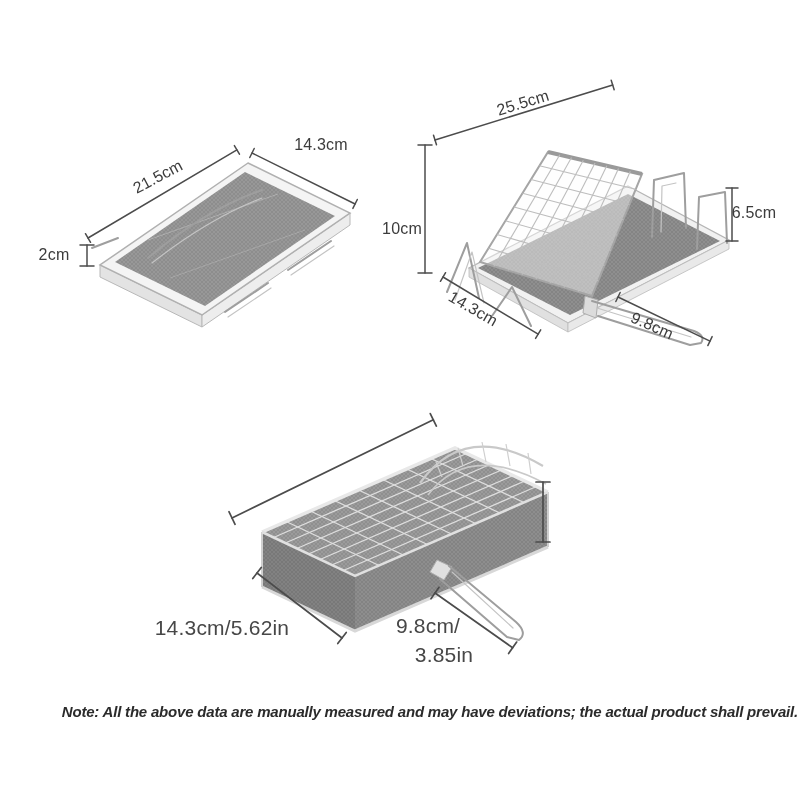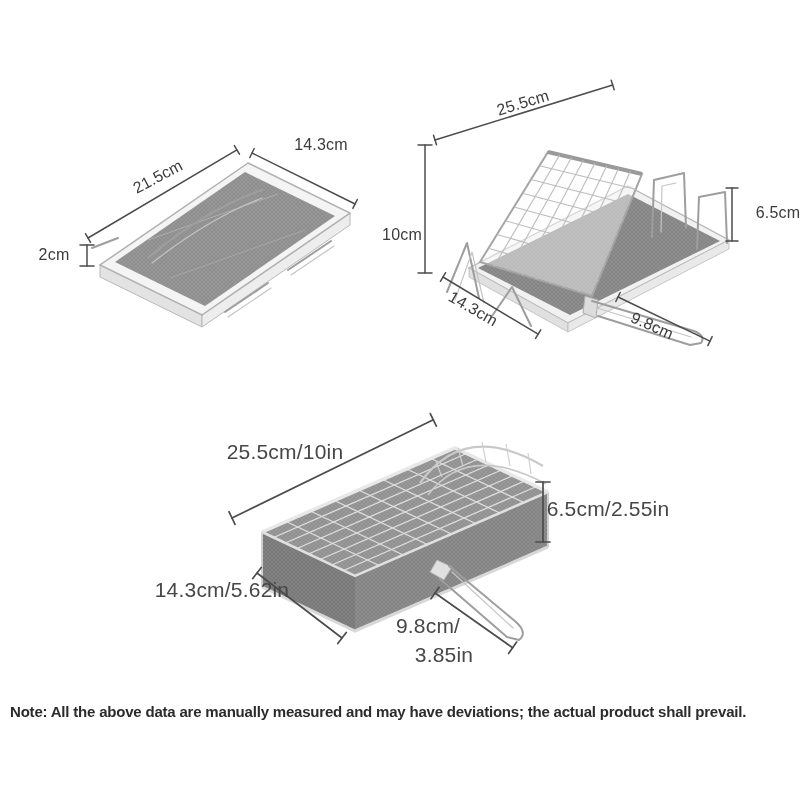--- a/index.html
+++ b/index.html
@@ -8,22 +8,22 @@
     overflow:hidden; font-family:"Liberation Sans", sans-serif;
   }
   svg.art { position:absolute; left:0; top:0; }
   .label {
     position:absolute; white-space:nowrap; color:#3c3c3c; font-size:16px;
     transform:translate(-50%,-50%) rotate(var(--r,0deg));
     letter-spacing:0.2px;
   }
   .label.big { font-size:21px; color:#474747; letter-spacing:0.2px; }
   .note {
-    position:absolute; left:10px; right:2px; top:703px; text-align:left;
-    font-size:15px; font-weight:700; letter-spacing:-0.2px; color:#2b2b2b;
+    position:absolute; left:10px; right:2px; top:703px; text-align:right;
+    font-size:15px; font-weight:700; letter-spacing:-0.2px; color:#2b2b2b;font-style:italic;
   }
   .dim line { stroke:#4c4c4c; stroke-width:1.5; stroke-linecap:round; }
   .dim.thick line { stroke-width:1.7; }
   .wire { fill:none; stroke:#9e9e9e; stroke-width:2; stroke-linecap:round; stroke-linejoin:round; }
   .wire.lite { stroke:#c4c4c4; stroke-width:1.2; }
   .grid-line { stroke:#bdbdbd; stroke-width:1.1; }
   .grid-line3 { stroke:#dedede; stroke-width:1.3; }
 </style>
 </head>
 <body>
@@ -211,26 +211,24 @@
           <line x1="95" y1="-7" x2="95" y2="7"></line>
       </g>
     </g>
   </svg>
 
   <div class="label" style="left:158px; top:177px; --r:-28deg">21.5cm</div>
   <div class="label" style="left:321px; top:145px">14.3cm</div>
   <div class="label" style="left:54px; top:255px">2cm</div>
 
   <div class="label" style="left:523px; top:103px; --r:-17deg">25.5cm</div>
-  <div class="label" style="left:402px; top:235px">10cm</div>
-  <div class="label" style="left:778px; top:213px">6.5cm</div>
+  <div class="label" style="left:402px; top:229px">10cm</div>
+  <div class="label" style="left:754px; top:213px">6.5cm</div>
   <div class="label" style="left:473px; top:309px; --r:30deg">14.3cm</div>
   <div class="label" style="left:652px; top:326px; --r:24deg">9.8cm</div>
 
-  <div class="label big" style="left:285px; top:452px">25.5cm/10in</div>
-  <div class="label big" style="left:608px; top:509px">6.5cm/2.55in</div>
-  <div class="label big" style="left:222px; top:590px">14.3cm/5.62in</div>
+  <div class="label big" style="left:222px; top:628px">14.3cm/5.62in</div>
   <div class="label big" style="left:428px; top:626px">9.8cm/</div>
   <div class="label big" style="left:444px; top:655px">3.85in</div>
 
   <div class="note">Note: All the above data are manually measured and may have deviations; the actual product shall prevail.</div>
 
 </div>
 
 </body></html>

